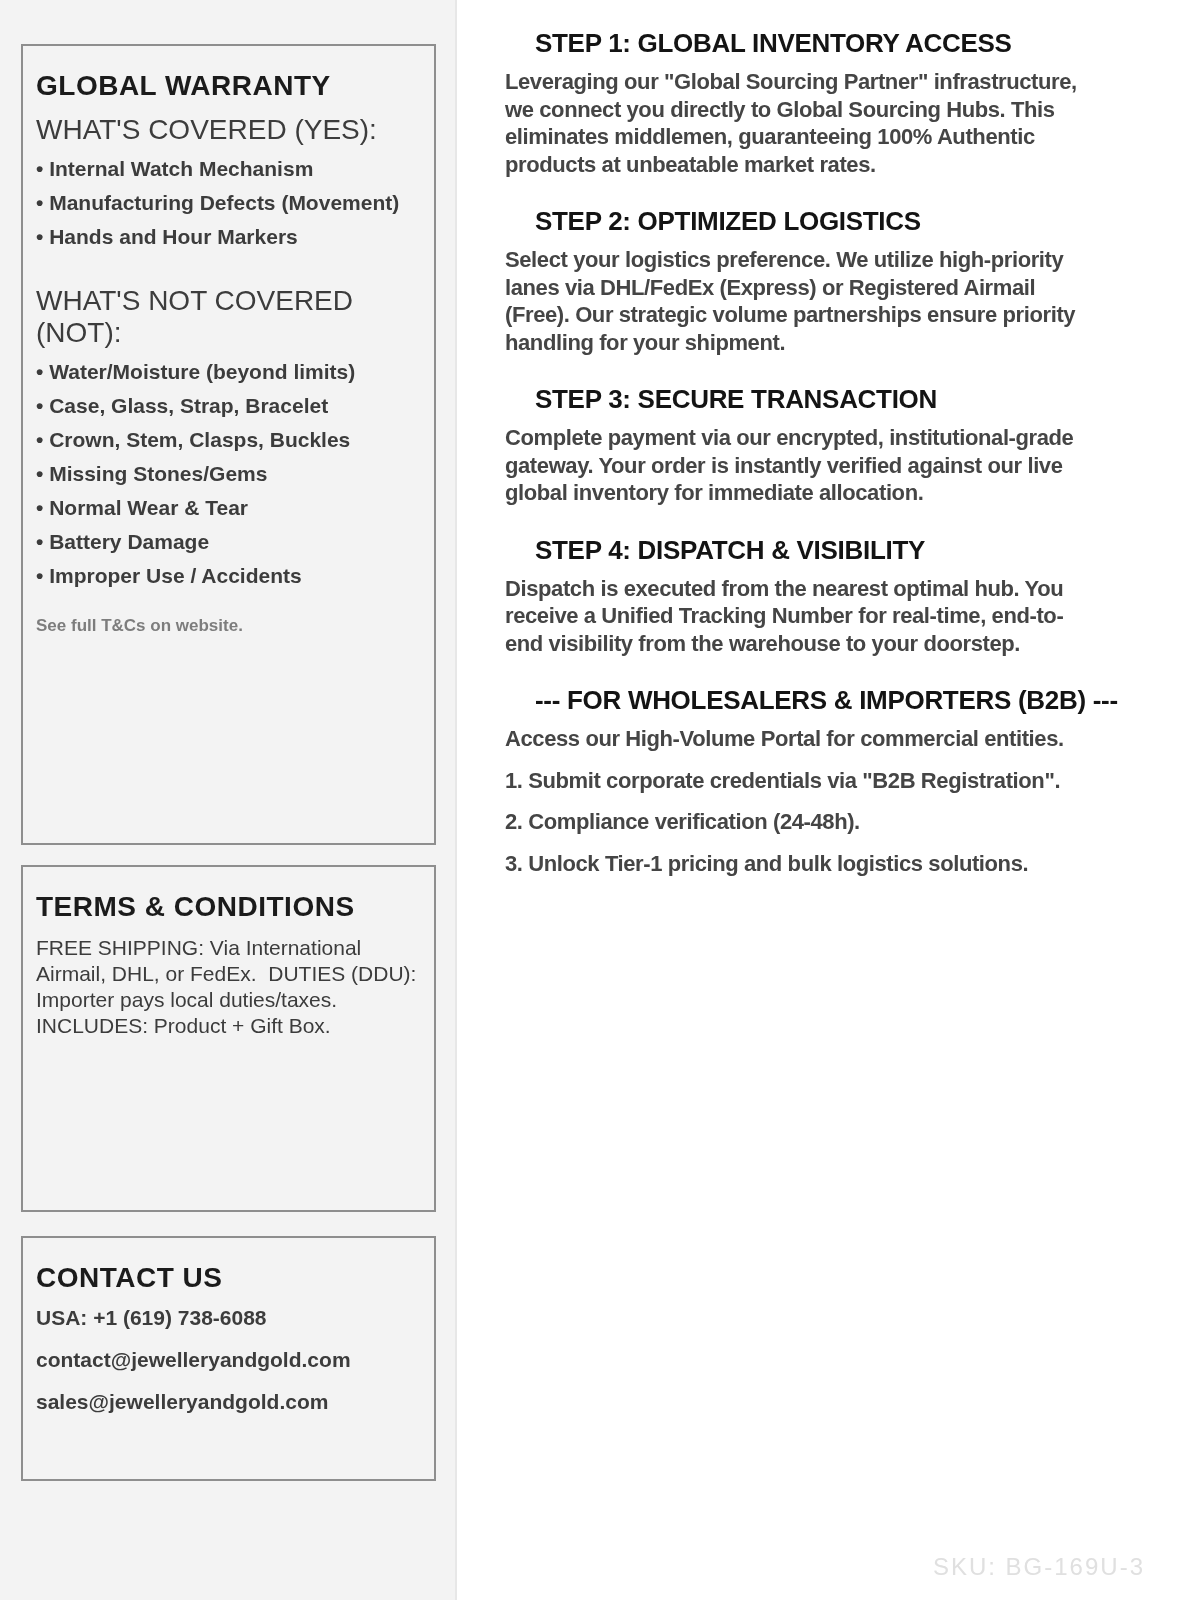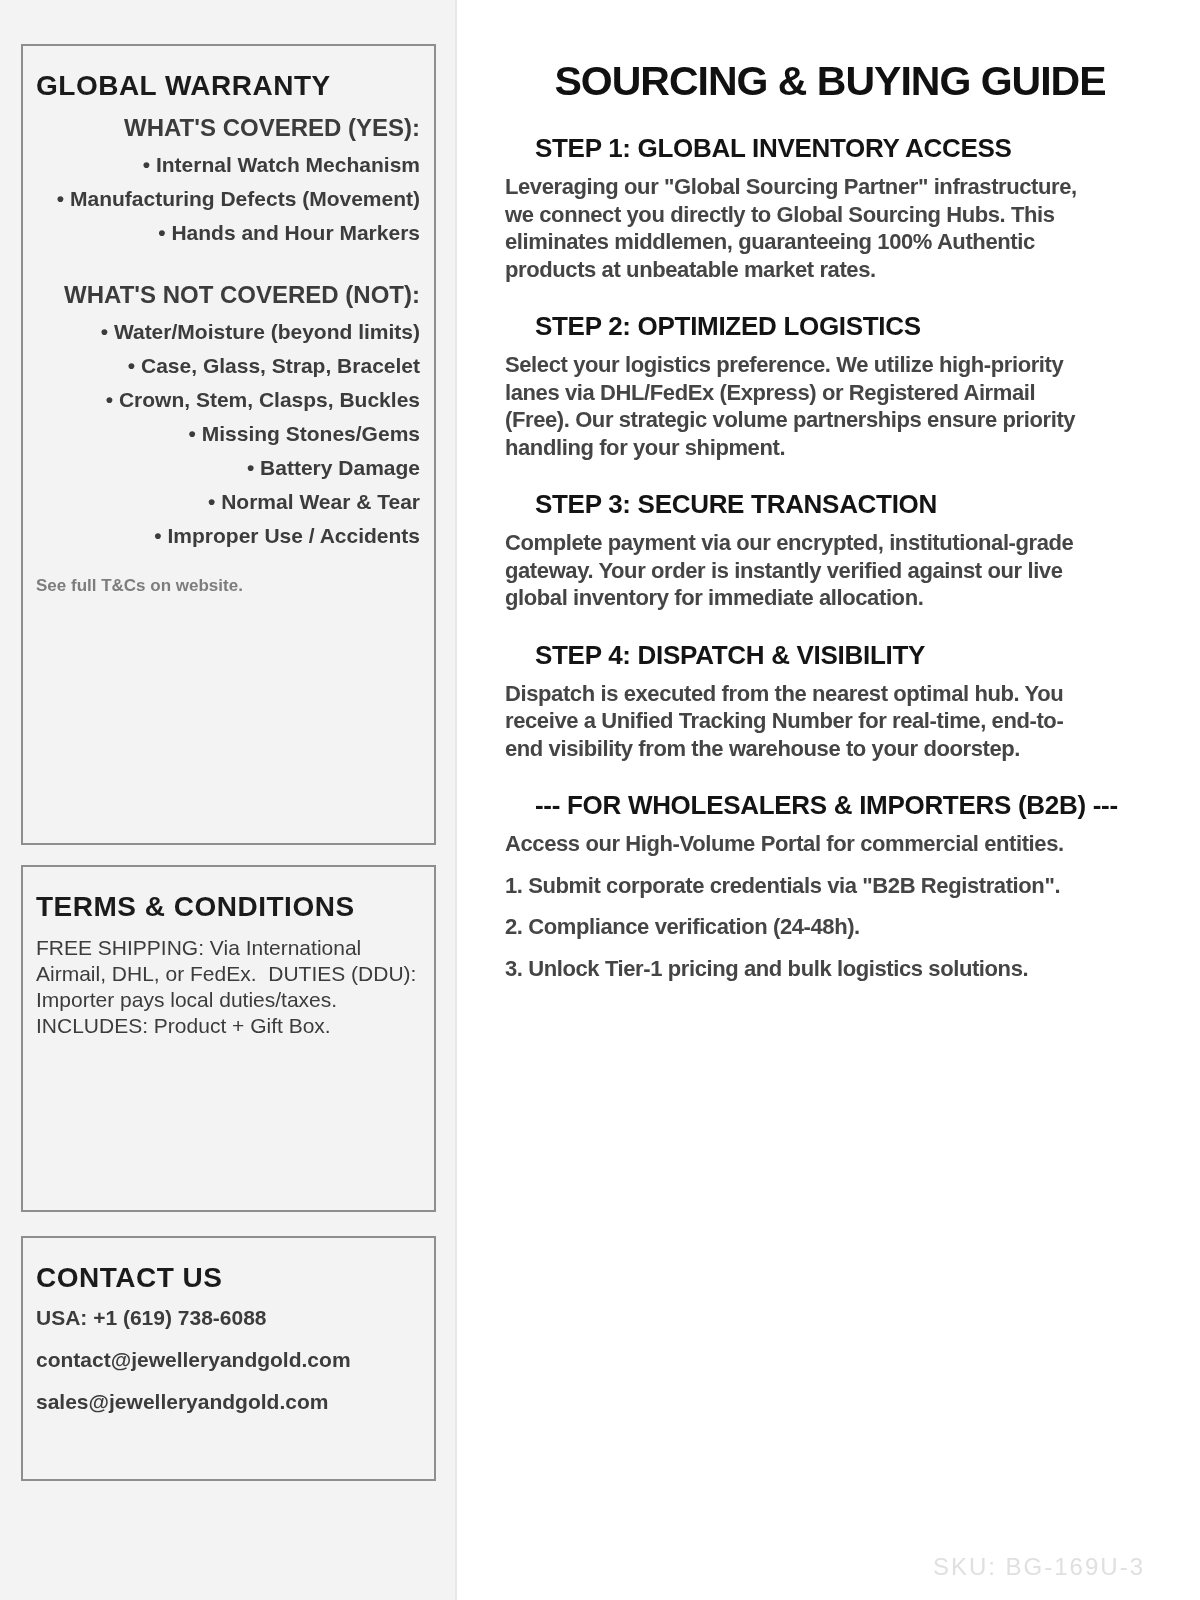--- a/index.html
+++ b/index.html
@@ -34,34 +34,32 @@
   .panel-contact  { margin-top: 24px; height: 245px; }
 
   .panel h2 {
     font-size: 28px;
     font-weight: bold;
     color: #1b1b1b;
     letter-spacing: 0.5px;
     margin-bottom: 12px;
   }
   .panel h3 {
-    font-size: 24px;
-    font-weight: bold;
+    font-size: 28px;
+    font-weight: normal;
     color: #3c3c3c;
     margin-bottom: 12px;
-    text-align: right;
   }
   .subsection-gap { margin-top: 38px; }
   .bullet-item {
     font-size: 21px;
     font-weight: bold;
     color: #3c3c3c;
     margin-bottom: 13px;
     line-height: 21px;
-    text-align: right;
   }
   .bullet-item::before { content: "• "; }
   .footnote {
     margin-top: 30px;
     font-size: 17px;
     font-weight: bold;
     color: #7d7d7d;
   }
   .panel-body {
     font-size: 21px;
@@ -136,22 +134,22 @@
       <h3>WHAT'S COVERED (YES):</h3>
       <div class="bullet-item">Internal Watch Mechanism</div>
       <div class="bullet-item">Manufacturing Defects (Movement)</div>
       <div class="bullet-item">Hands and Hour Markers</div>
 
       <h3 class="subsection-gap">WHAT'S NOT COVERED (NOT):</h3>
       <div class="bullet-item">Water/Moisture (beyond limits)</div>
       <div class="bullet-item">Case, Glass, Strap, Bracelet</div>
       <div class="bullet-item">Crown, Stem, Clasps, Buckles</div>
       <div class="bullet-item">Missing Stones/Gems</div>
+      <div class="bullet-item">Normal Wear &amp; Tear</div>
       <div class="bullet-item">Battery Damage</div>
-      <div class="bullet-item">Normal Wear &amp; Tear</div>
       <div class="bullet-item">Improper Use / Accidents</div>
 
       <div class="footnote">See full T&amp;Cs on website.</div>
     </section>
 
     <section class="panel panel-terms">
       <h2>TERMS &amp; CONDITIONS</h2>
       <div class="panel-body">FREE SHIPPING: Via International Airmail, DHL, or FedEx.  DUTIES (DDU): Importer pays local duties/taxes.  INCLUDES: Product + Gift Box.</div>
     </section>
 
@@ -159,21 +157,20 @@
       <h2>CONTACT US</h2>
       <div class="contact-line">USA: +1 (619) 738-6088</div>
       <div class="contact-line">contact@jewelleryandgold.com</div>
       <div class="contact-line">sales@jewelleryandgold.com</div>
     </section>
 
   </aside>
 
   <main class="main">
 
-    <h1 class="main-title">SOURCING &amp; BUYING GUIDE</h1>
 
     <section class="step">
       <div class="step-heading">STEP 1: GLOBAL INVENTORY ACCESS</div>
       <div class="step-body">Leveraging our "Global Sourcing Partner" infrastructure, we connect you directly to Global Sourcing Hubs. This eliminates middlemen, guaranteeing 100% Authentic products at unbeatable market rates.</div>
     </section>
 
     <section class="step">
       <div class="step-heading">STEP 2: OPTIMIZED LOGISTICS</div>
       <div class="step-body">Select your logistics preference. We utilize high-priority lanes via DHL/FedEx (Express) or Registered Airmail (Free). Our strategic volume partnerships ensure priority handling for your shipment.</div>
     </section>

